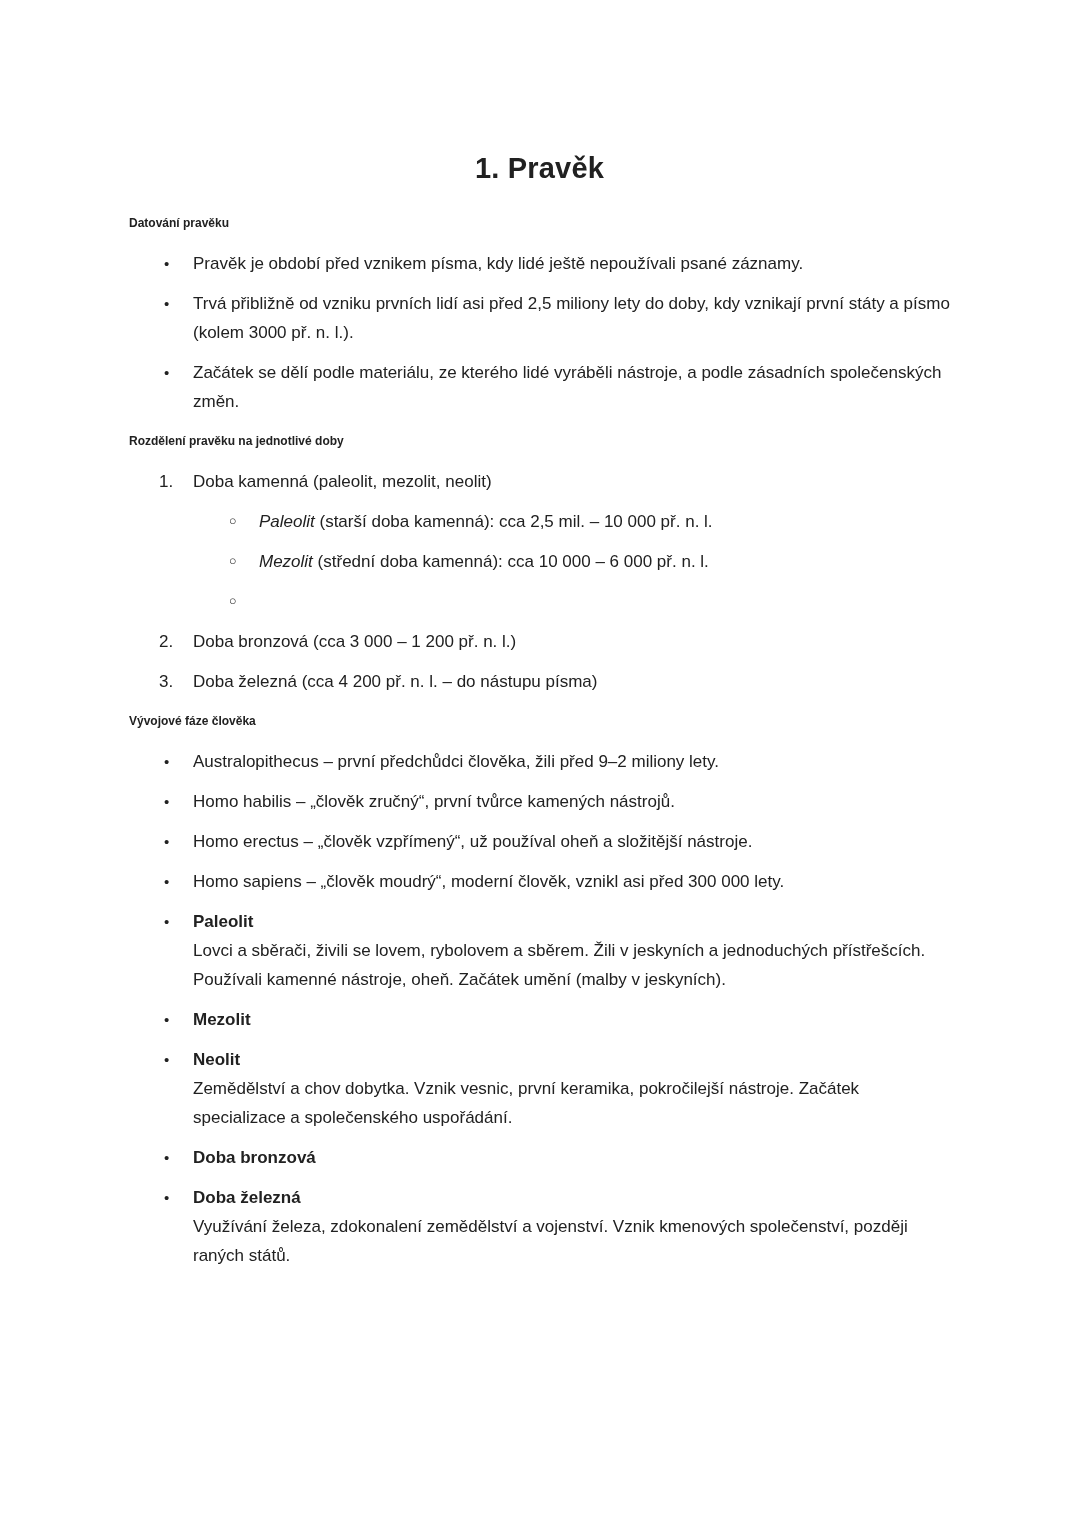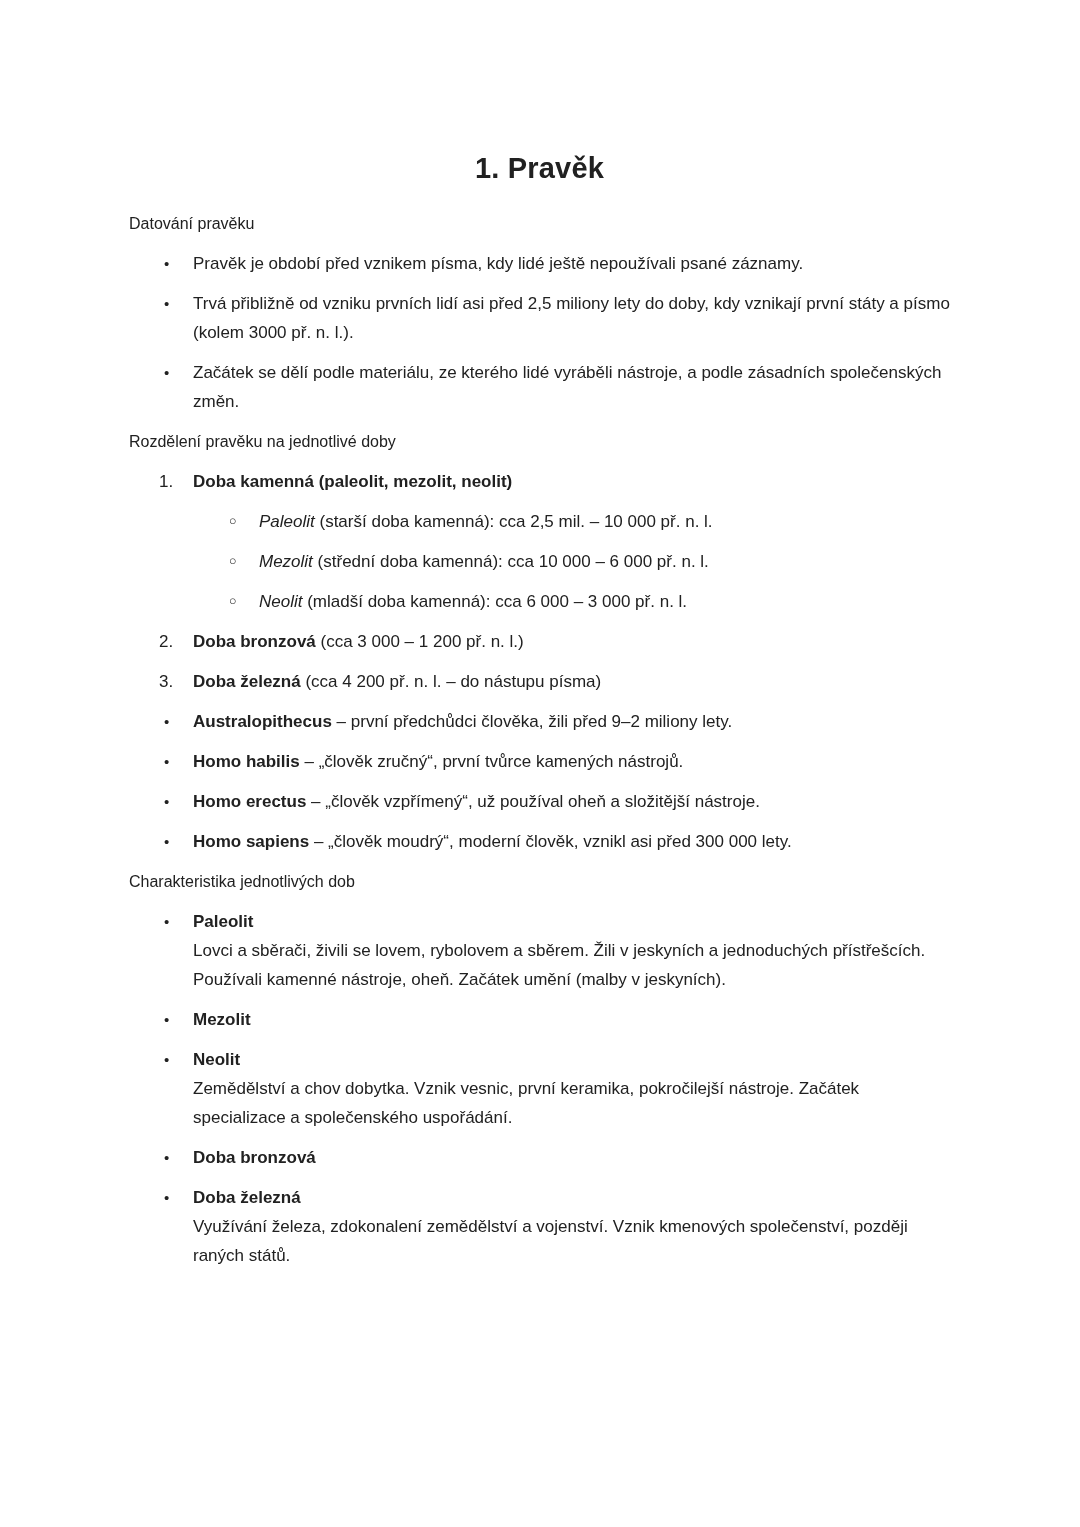--- a/index.html
+++ b/index.html
@@ -23,23 +23,23 @@
   }
   h1.doc-title {
     font-size: 29px;
     line-height: 36px;
     font-weight: 700;
     text-align: center;
     margin: 0 0 23px 0;
     letter-spacing: 0.2px;
   }
   h2.sec-heading {
-    font-size: 16px;
+    font-size: 12px;
     line-height: 29px;
-    font-weight: 400;
+    font-weight: 700;
     margin: 0 0 11px 0;
   }
   .li {
     display: flex;
     align-items: flex-start;
     font-size: 17px;
     line-height: 29px;
     margin: 0 0 11px 0;
   }
   .li .txt {
@@ -63,21 +63,21 @@
     line-height: 29px;
   }
   
   .l2 .marker {
     flex: 0 0 130px;
     box-sizing: border-box;
     padding-left: 100px;
     font-size: 12.5px;
     line-height: 29px;
   }
-  b.term { font-weight: 700; }
+  b.term { font-weight: 400; }
   i.em-term { font-style: italic; }
   b.run-title {
     display: block;
     font-weight: 700;
   }
   .sub-group { margin: 0; }
 </style>
 </head>
 <body>
 
@@ -111,52 +111,51 @@
     <div class="li l2">
       <span class="marker">○</span>
       <span class="txt"><i class="em-term">Paleolit</i><span> (starší doba kamenná): cca 2,5 mil. – 10 000 př. n. l.</span></span>
     </div>
     <div class="li l2">
       <span class="marker">○</span>
       <span class="txt"><i class="em-term">Mezolit</i><span> (střední doba kamenná): cca 10 000 – 6 000 př. n. l.</span></span>
     </div>
     <div class="li l2">
       <span class="marker">○</span>
-      <span class="txt"><i class="em-term">Neolit</i><span> (mladší doba kamenná): cca 6 000 – 3 000 př. n. l.</span></span>
     </div>
   </div>
 
   <div class="li num">
     <span class="marker">2.</span>
     <span class="txt"><b class="term">Doba bronzová</b><span> (cca 3 000 – 1 200 př. n. l.)</span></span>
   </div>
   <div class="li num">
     <span class="marker">3.</span>
     <span class="txt"><b class="term">Doba železná</b><span> (cca 4 200 př. n. l. – do nástupu písma)</span></span>
   </div>
 
+  <h2 class="sec-heading">Vývojové fáze člověka</h2>
 
   <div class="li l1">
     <span class="marker">•</span>
     <span class="txt"><b class="term">Australopithecus</b><span> – první předchůdci člověka, žili před 9–2 miliony lety.</span></span>
   </div>
   <div class="li l1">
     <span class="marker">•</span>
     <span class="txt"><b class="term">Homo habilis</b><span> – „člověk zručný“, první tvůrce kamených nástrojů.</span></span>
   </div>
   <div class="li l1">
     <span class="marker">•</span>
     <span class="txt"><b class="term">Homo erectus</b><span> – „člověk vzpřímený“, už používal oheň a složitější nástroje.</span></span>
   </div>
   <div class="li l1">
     <span class="marker">•</span>
     <span class="txt"><b class="term">Homo sapiens</b><span> – „člověk moudrý“, moderní člověk, vznikl asi před 300 000 lety.</span></span>
   </div>
 
-  <h2 class="sec-heading">Charakteristika jednotlivých dob</h2>
 
   <div class="li l1">
     <span class="marker">•</span>
     <span class="txt"><b class="run-title">Paleolit</b><span>Lovci a sběrači, živili se lovem, rybolovem a sběrem. Žili v jeskyních a jednoduchých přístřešcích. Používali kamenné nástroje, oheň. Začátek umění (malby v jeskyních).</span></span>
   </div>
   <div class="li l1">
     <span class="marker">•</span>
     <span class="txt"><b class="run-title">Mezolit</b></span>
   </div>
   <div class="li l1">

